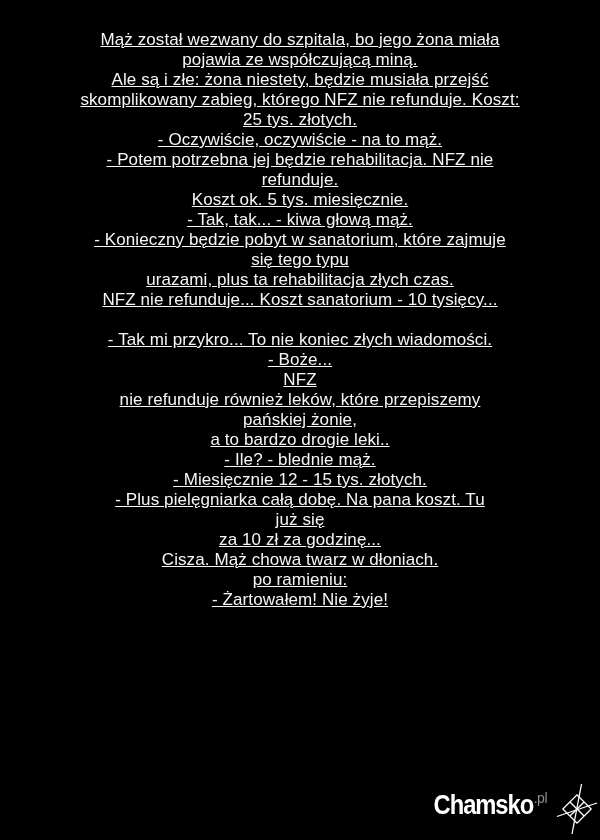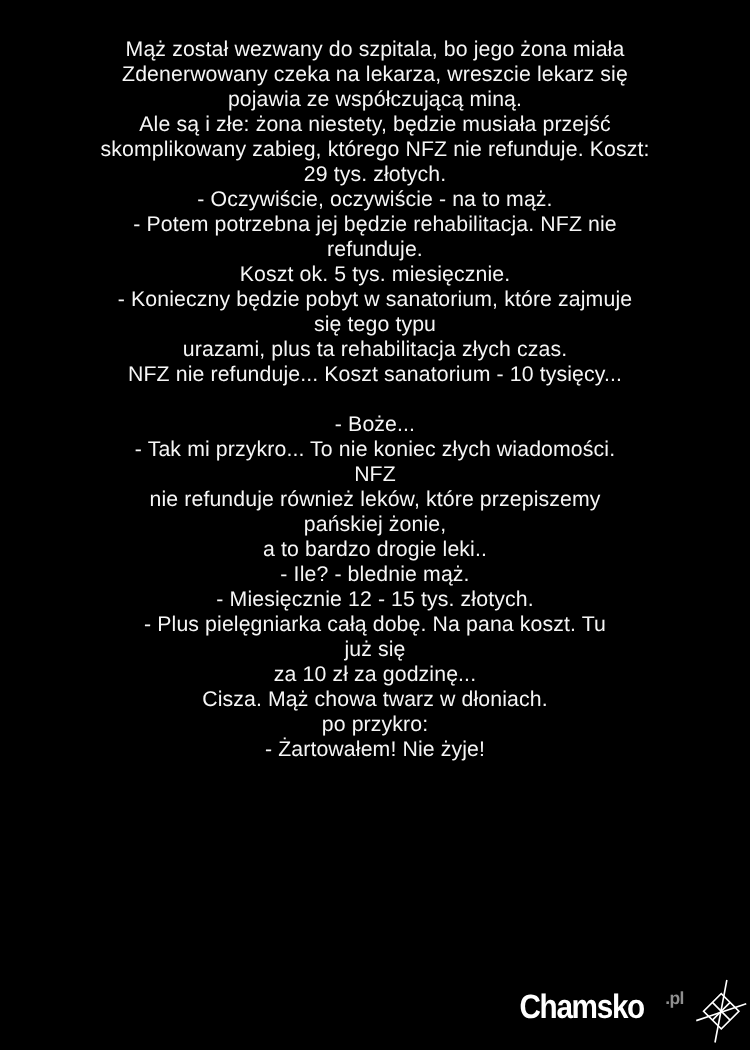--- a/index.html
+++ b/index.html
@@ -24,20 +24,21 @@
     text-align:center;
     color:var(--text);
     font-size:17px;
     line-height:20px;
     font-weight:400;
     letter-spacing:0.1px;
   }
   .joke-line{
     min-height:20px;
     white-space:nowrap;
+    text-decoration:underline;
   }
   .footer-logo{
     position:absolute;
     right:1px;
     bottom:4px;
     display:flex;
     align-items:center;
   }
   .brand-wrap{
     display:flex;
@@ -47,70 +48,70 @@
   .brand-text{
     color:var(--brand);
     font-weight:700;
     font-size:27px;
     letter-spacing:-1.2px;
     transform:scaleX(0.88);
     transform-origin:right center;
   }
   .brand-tld{
     color:var(--tld);
-    font-weight:700;
+    font-weight:400;
     font-size:14px;
     letter-spacing:-0.5px;
-    margin-left:17px;
+    margin-left:1px;
   }
   .hash-logo-icon{
     width:44px;
     height:54px;
     margin-left:8px;
     display:block;
   }
   .hash-logo-icon line,
   .hash-logo-icon rect{
     stroke:var(--brand);
     stroke-width:1.3;
     fill:none;
   }
 </style>
 </head>
 <body>
 
 <div class="joke-text">
     <div class="joke-line">Mąż został wezwany do szpitala, bo jego żona miała</div>
-    <div class="joke-line">Zdenerwowany czeka na lekarza, wreszcie lekarz się</div>
     <div class="joke-line">pojawia ze współczującą miną.</div>
     <div class="joke-line">Ale są i złe: żona niestety, będzie musiała przejść</div>
     <div class="joke-line">skomplikowany zabieg, którego NFZ nie refunduje. Koszt:</div>
-    <div class="joke-line">29 tys. złotych.</div>
+    <div class="joke-line">25 tys. złotych.</div>
     <div class="joke-line">- Oczywiście, oczywiście - na to mąż.</div>
     <div class="joke-line">- Potem potrzebna jej będzie rehabilitacja. NFZ nie</div>
     <div class="joke-line">refunduje.</div>
     <div class="joke-line">Koszt ok. 5 tys. miesięcznie.</div>
+    <div class="joke-line">- Tak, tak... - kiwa głową mąż.</div>
     <div class="joke-line">- Konieczny będzie pobyt w sanatorium, które zajmuje</div>
     <div class="joke-line">się tego typu</div>
     <div class="joke-line">urazami, plus ta rehabilitacja złych czas.</div>
     <div class="joke-line">NFZ nie refunduje... Koszt sanatorium - 10 tysięcy...</div>
     <div class="joke-line"></div>
+    <div class="joke-line">- Tak mi przykro... To nie koniec złych wiadomości.</div>
     <div class="joke-line">- Boże...</div>
-    <div class="joke-line">- Tak mi przykro... To nie koniec złych wiadomości.</div>
     <div class="joke-line">NFZ</div>
     <div class="joke-line">nie refunduje również leków, które przepiszemy</div>
     <div class="joke-line">pańskiej żonie,</div>
     <div class="joke-line">a to bardzo drogie leki..</div>
     <div class="joke-line">- Ile? - blednie mąż.</div>
     <div class="joke-line">- Miesięcznie 12 - 15 tys. złotych.</div>
     <div class="joke-line">- Plus pielęgniarka całą dobę. Na pana koszt. Tu</div>
     <div class="joke-line">już się</div>
     <div class="joke-line">za 10 zł za godzinę...</div>
     <div class="joke-line">Cisza. Mąż chowa twarz w dłoniach.</div>
-    <div class="joke-line">po przykro:</div>
+    <div class="joke-line">po ramieniu:</div>
     <div class="joke-line">- Żartowałem! Nie żyje!</div>
   </div>
 
 <div class="footer-logo">
   <span class="brand-wrap">
     <span class="brand-text">Chamsko</span>
     <span class="brand-tld">.pl</span>
   </span>
   <svg class="hash-logo-icon" viewBox="0 0 44 54" xmlns="http://www.w3.org/2000/svg">
     <g transform="rotate(45 22 27)">

